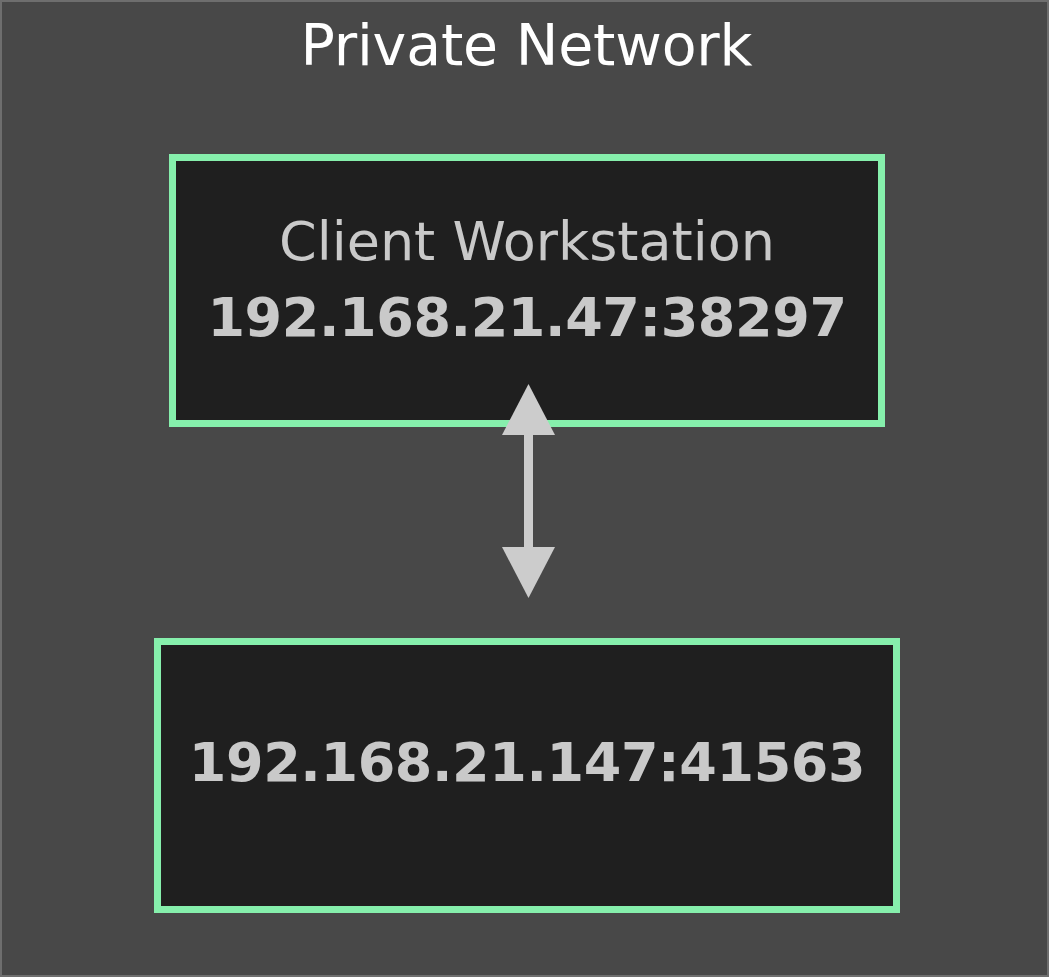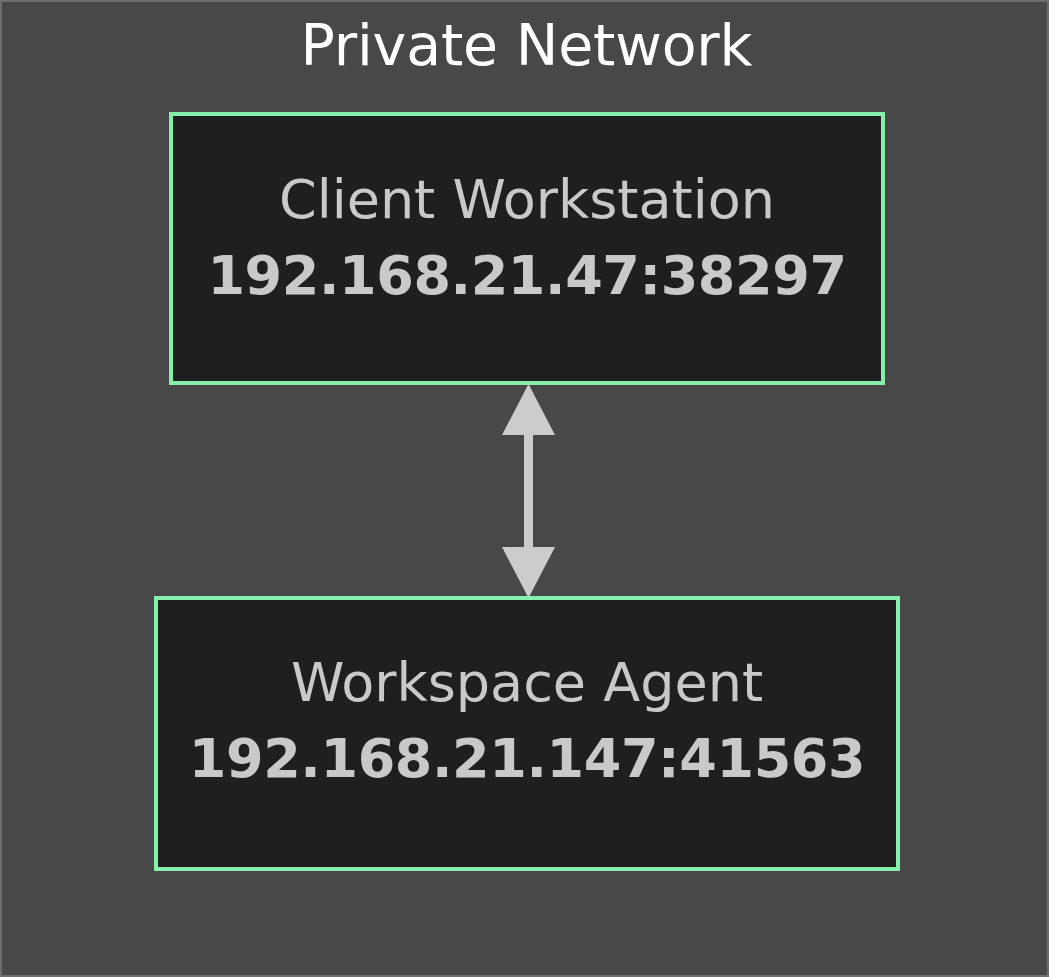--- a/index.html
+++ b/index.html
@@ -33,26 +33,27 @@
     line-height: 66px;
     letter-spacing: -0.2px;
     font-weight: 400;
     white-space: nowrap;
   }
 
   
   .node-box {
     position: absolute;
     background: #1f1f1f;
-    border: 4px solid #86efac;
+    border: 7px solid #86efac;
     box-sizing: border-box;
     display: flex;
     flex-direction: column;
     align-items: center;
     justify-content: center;
+    margin-top: 42px;
   }
 
   .node-line {
     color: #c9c9c9;
     font-size: 54px;
     line-height: 76px;
     font-weight: 400;
     white-space: nowrap;
     text-align: center;
   }
@@ -104,17 +105,16 @@
 
       <rect x="32" y="50" width="9" height="118" fill="#cccccc"></rect>
 
       <polygon points="36.5,2 63,53 10,53" fill="#cccccc"></polygon>
 
       <polygon points="36.5,216 10,165 63,165" fill="#cccccc"></polygon>
     </svg>
   </div>
 
   <div id="agent-box" class="node-box">
-    <div class="node-line title">Workspace Agent</div>
     <div class="node-line addr">192.168.21.147:41563</div>
   </div>
 
 </div>
 
 </body></html>

